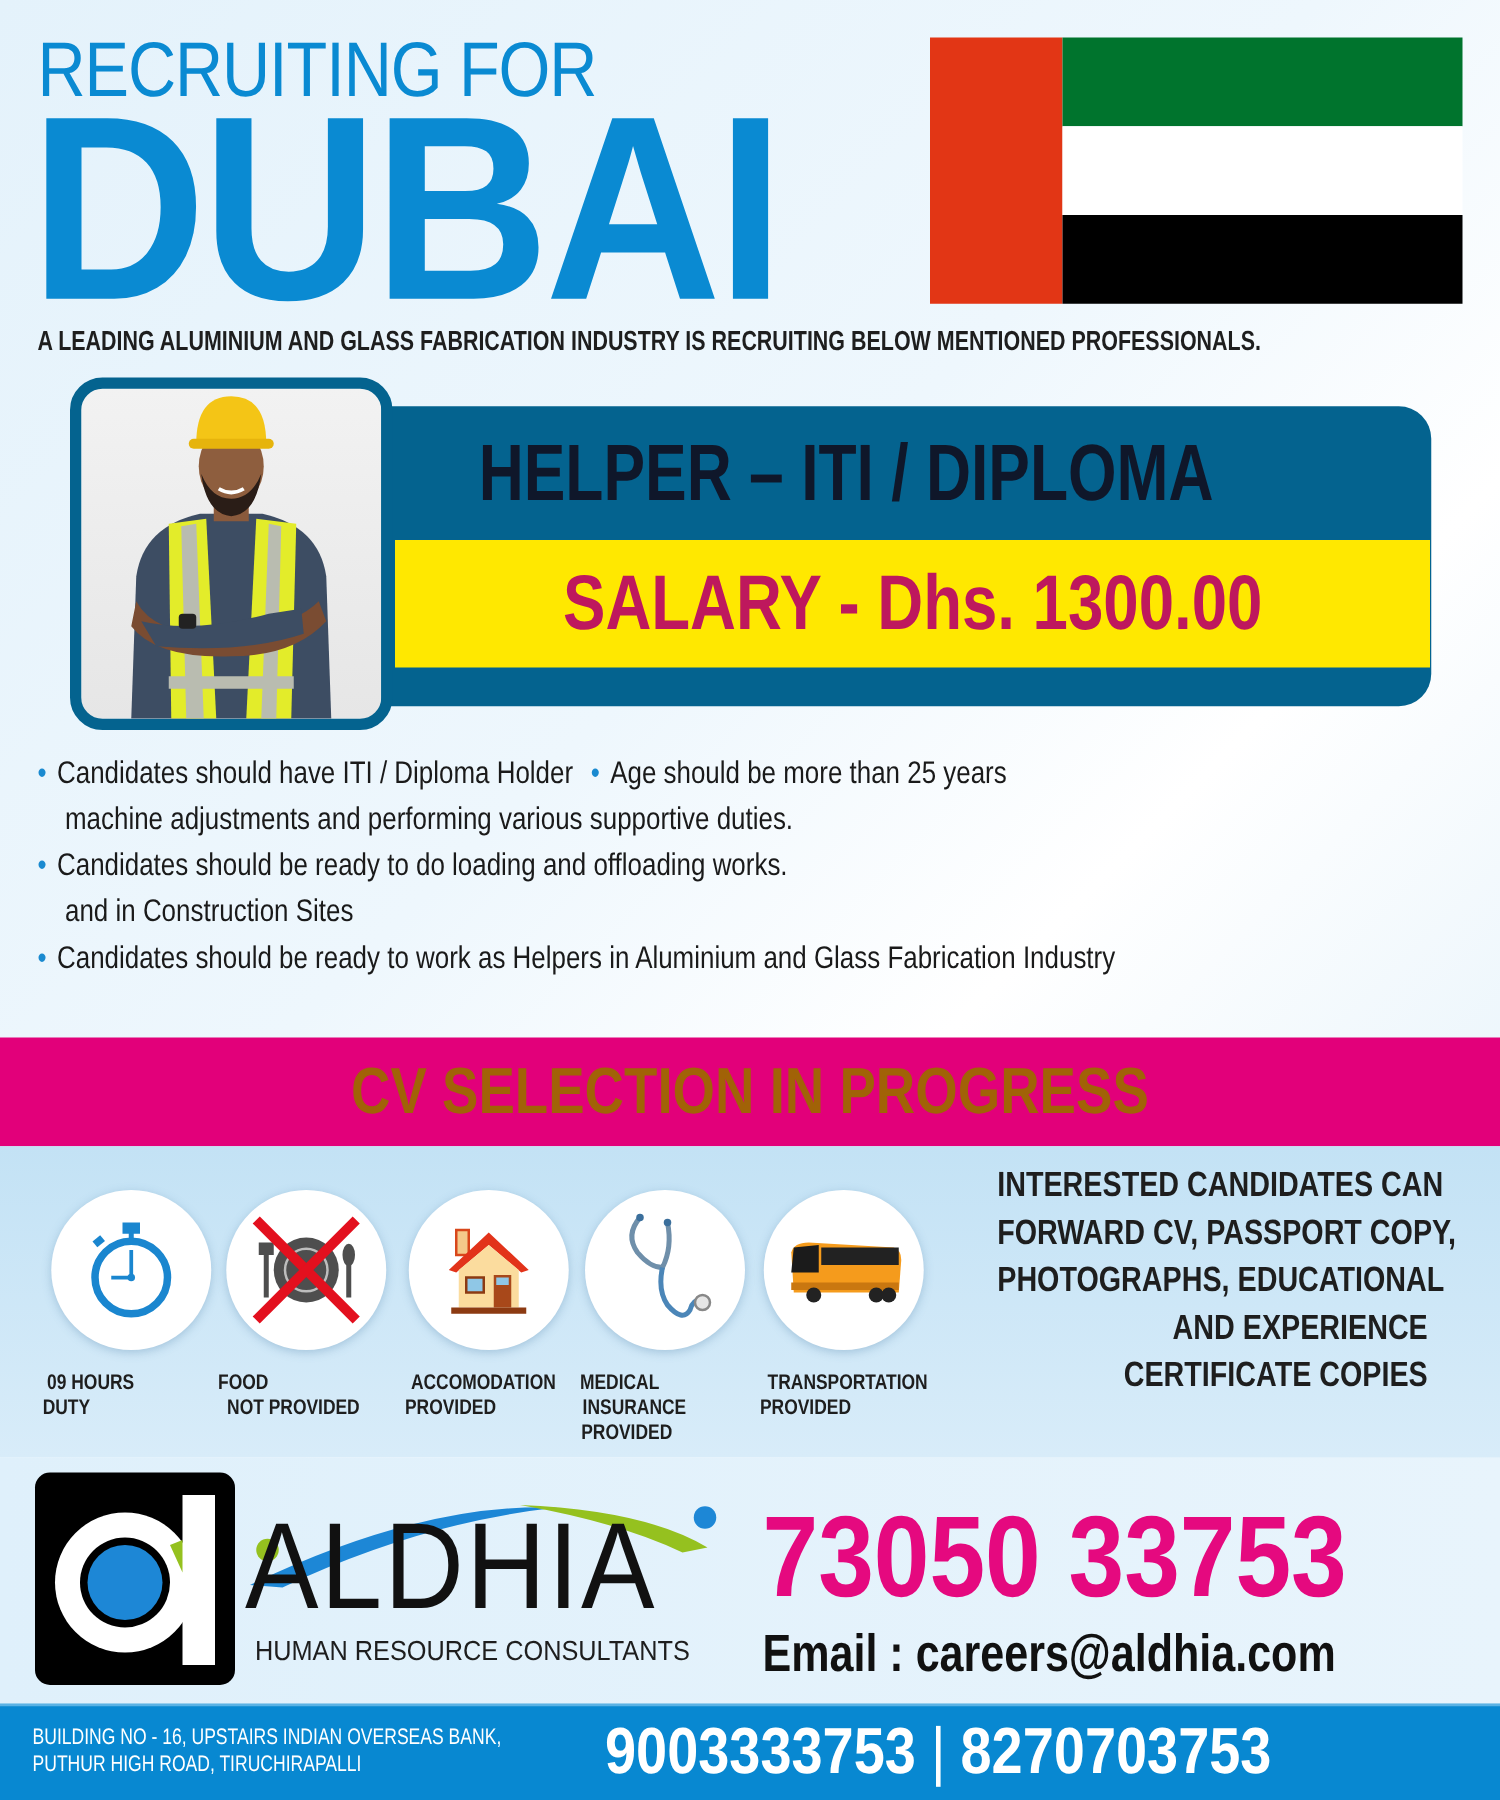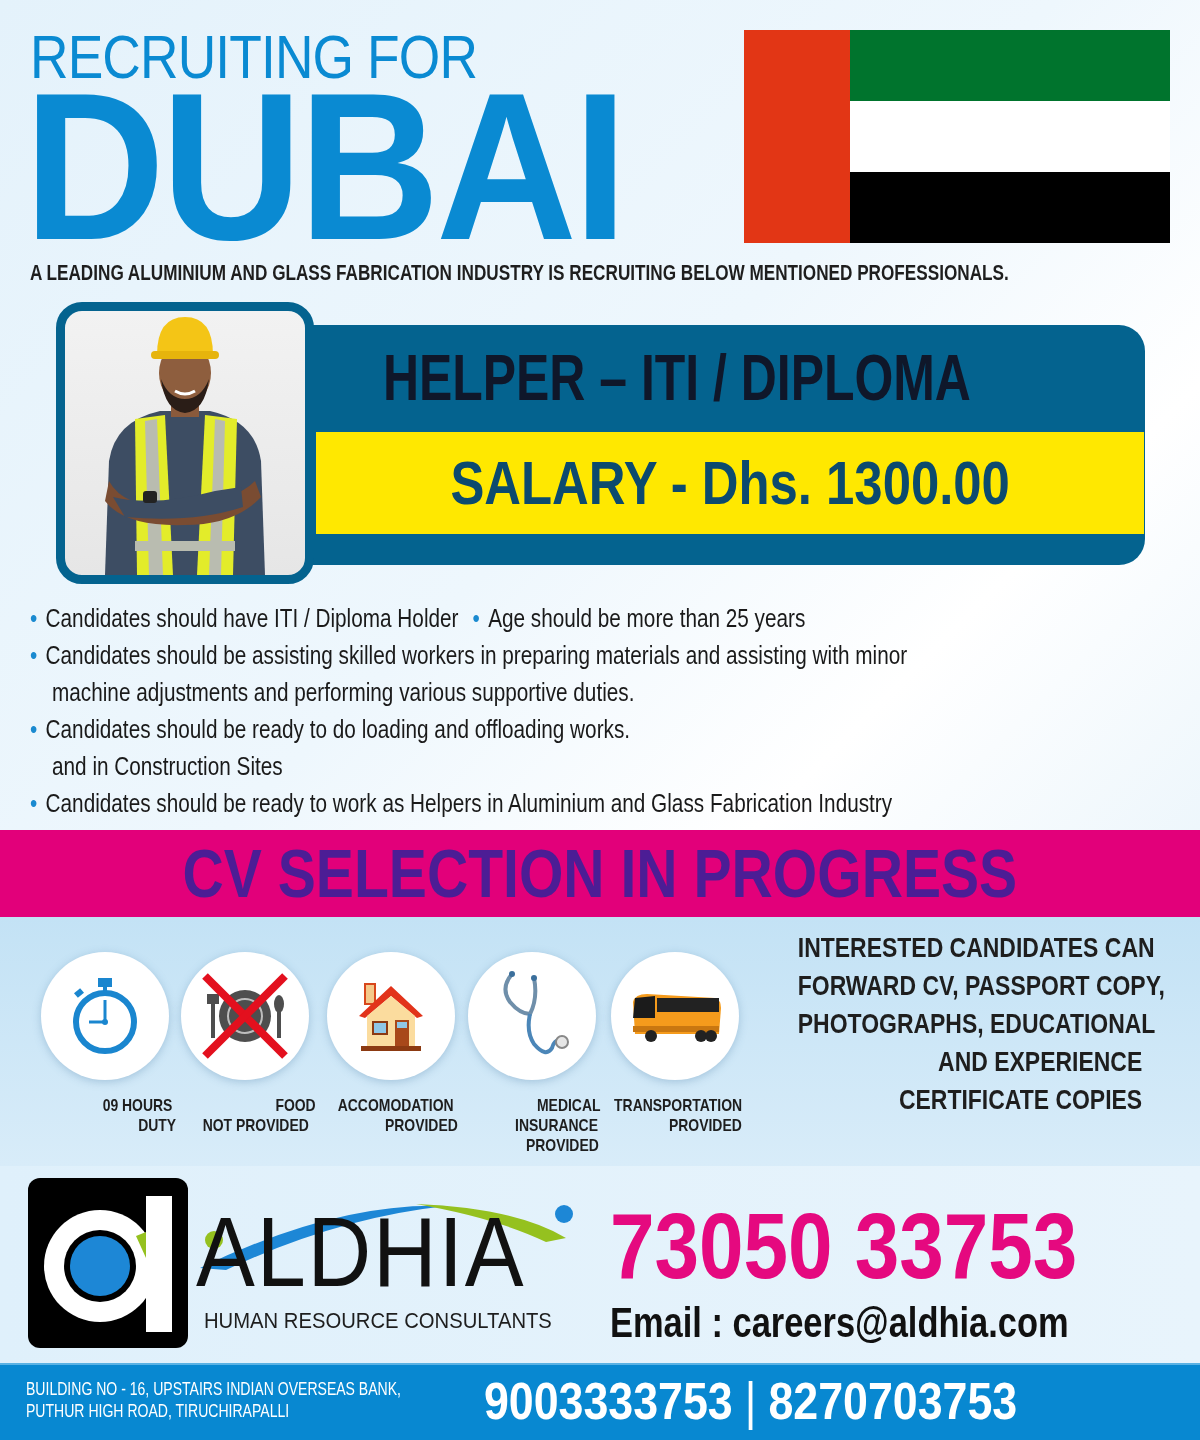--- a/index.html
+++ b/index.html
@@ -49,21 +49,21 @@
       left: 300px; top: 338px; width: 800px; text-align: left;
       font-size: 64px; font-weight: bold; color: #0f172a; line-height: 80px;
     }
     #job-title span { display: inline-block; transform: scaleX(0.78); white-space: nowrap; }
     #salary-bar {
       left: 316px; top: 432px; width: 828px; height: 102px;
       background: #ffe800;
     }
     #salary-text {
       left: 316px; top: 432px; width: 828px; height: 102px; text-align: center;
-      font-size: 62px; font-weight: bold; color: #0c4a6e; line-height: 102px;
+      font-size: 62px; font-weight: bold; color: #be185d; line-height: 102px;
     }
     #salary-text span { display: inline-block; transform: scaleX(0.82); white-space: nowrap; }
 
     #photo-frame {
       left: 56px; top: 302px; width: 258px; height: 282px;
       border: 9px solid #04638f; border-radius: 26px;
       background: linear-gradient(180deg, #f2f2f2, #e6e6e6);
       overflow: hidden;
     }
 
@@ -77,30 +77,30 @@
     .dot { color: #1a8ad0; margin-right: 10px; }
     .indent { padding-left: 22px; }
 
     
     #cv-band {
       left: 0; top: 830px; width: 1200px; height: 87px;
       background: #e2007a;
     }
     #cv-text {
       left: 0; top: 830px; width: 1200px; height: 87px; text-align: center;
-      font-size: 68px; font-weight: bold; color: #4c1d95; line-height: 87px;
+      font-size: 52px; font-weight: bold; color: #a16207; line-height: 87px;
     }
     #cv-text span { display: inline-block; transform: scaleX(0.84); white-space: nowrap; }
 
     
     #benefits-bg {
       left: 0; top: 917px; width: 1200px; height: 249px;
       background: linear-gradient(180deg, #c3e2f5 0%, #d8ecf9 100%);
     }
-    .benefit { position: absolute; top: 952px; width: 150px; text-align: right; }
+    .benefit { position: absolute; top: 952px; width: 150px; text-align: left; }
     .benefit .circle {
       width: 128px; height: 128px; margin: 0 auto; border-radius: 50%;
       background: #ffffff; box-shadow: 0 2px 8px rgba(80,130,170,0.35);
       display: flex; align-items: center; justify-content: center;
     }
     .benefit .label {
       margin-top: 16px; font-size: 17px; font-weight: bold; color: #1e1e1e; line-height: 20px;
     }
     .benefit .label span { display: inline-block; transform: scaleX(0.82); white-space: nowrap; }
 
@@ -195,23 +195,20 @@
 
     <path d="M92 44 Q92 6 120 6 Q148 6 148 44 Z" fill="#f4c516"></path>
     <rect x="86" y="40" width="68" height="8" rx="4" fill="#e6b40c"></rect>
   </svg>
 </div>
 
 <div id="bullets" class="abs">
   <div class="bullet-line"><span class="inner">
     <span class="dot">•</span><span>Candidates should have ITI / Diploma Holder</span>
     <span class="dot" style="margin-left:10px">•</span><span>Age should be more than 25 years</span>
-  </span></div>
-  <div class="bullet-line"><span class="inner">
-    <span class="dot">•</span><span>Candidates should be assisting skilled workers in preparing materials and assisting with minor</span>
   </span></div>
   <div class="bullet-line indent"><span class="inner">machine adjustments and performing various supportive duties.</span></div>
   <div class="bullet-line"><span class="inner">
     <span class="dot">•</span><span>Candidates should be ready to do loading and offloading works.</span>
   </span></div>
   <div class="bullet-line indent"><span class="inner">and in Construction Sites</span></div>
   <div class="bullet-line"><span class="inner">
     <span class="dot">•</span><span>Candidates should be ready to work as Helpers in Aluminium and Glass Fabrication Industry</span>
   </span></div>
 </div>

